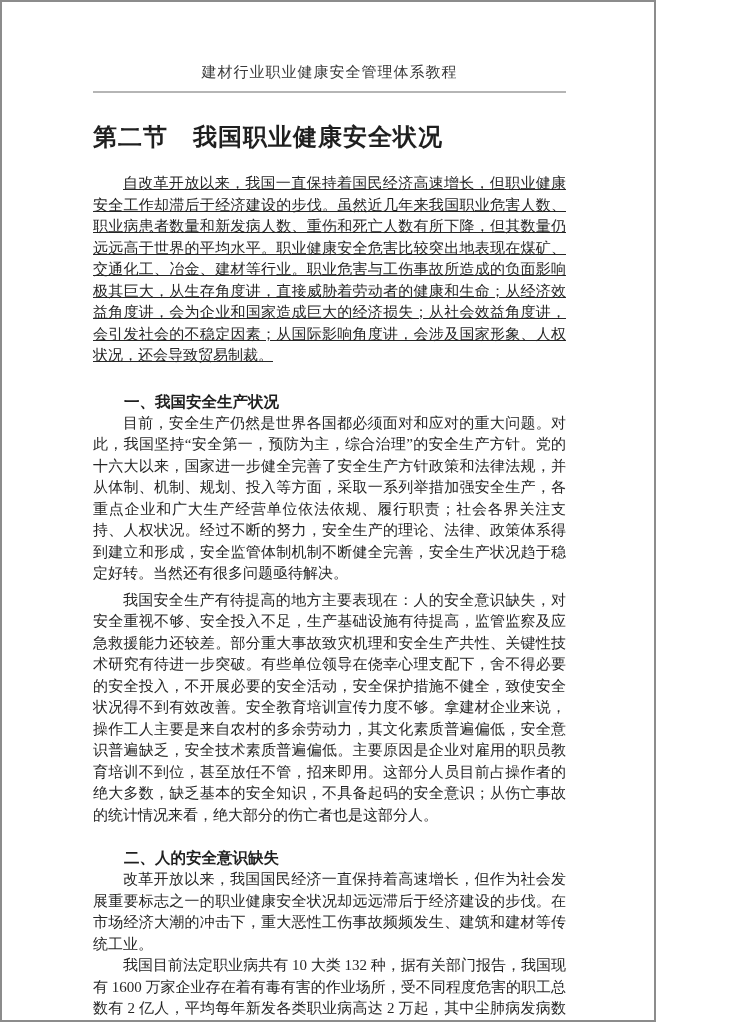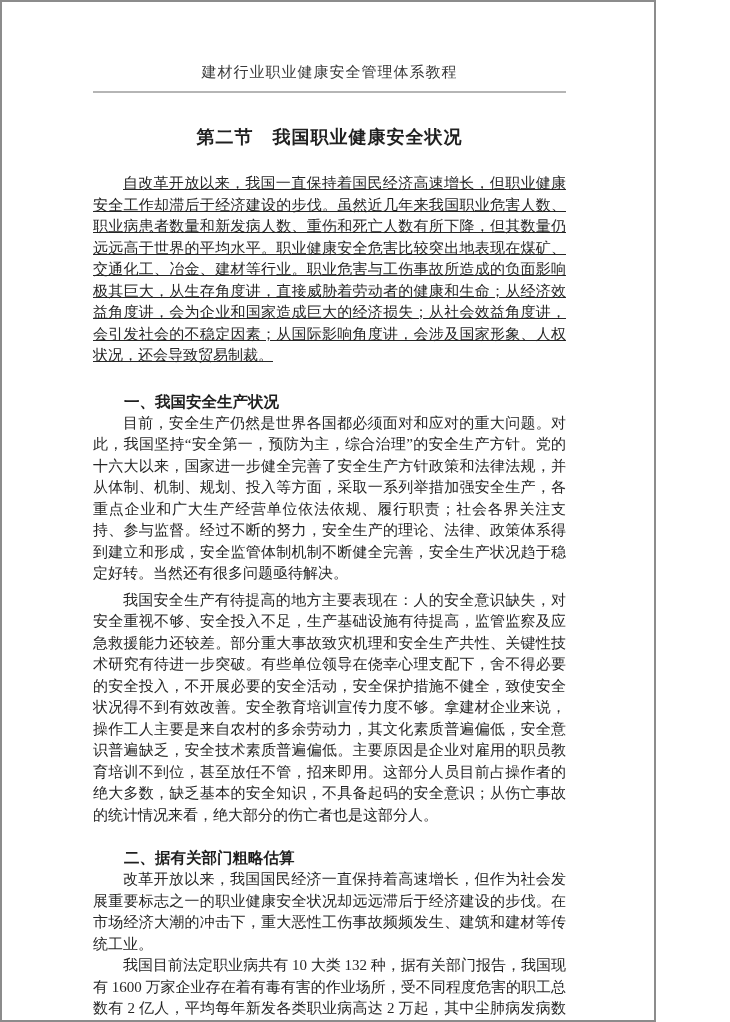--- a/index.html
+++ b/index.html
@@ -30,22 +30,21 @@
     letter-spacing: 1px;
     color: #3a3a3a;
   }
   .header-rule {
     margin-top: 9px;
     height: 2px;
     background: #b5b5b5;
   }
   .doc-title {
     margin-top: 25px;
-    text-align: center;
-    font-size: 18px;
+    font-size: 24px;
     line-height: 38px;
     font-weight: bold;
     color: #1f1f1f;
     letter-spacing: 1px;
   }
   .body-text {
     font-size: 15px;
     line-height: 21.5px;
     text-align: justify;
     color: #262626;
@@ -91,25 +90,25 @@
     <div class="header-rule"></div>
 
     <h1 class="doc-title">第二节　我国职业健康安全状况</h1>
 
     <div class="body-text">
 
       <p class="para para-first">自改革开放以来，我国一直保持着国民经济高速增长，但职业健康安全工作却滞后于经济建设的步伐。虽然近几年来我国职业危害人数、职业病患者数量和新发病人数、重伤和死亡人数有所下降，但其数量仍远远高于世界的平均水平。职业健康安全危害比较突出地表现在煤矿、交通化工、冶金、建材等行业。职业危害与工伤事故所造成的负面影响极其巨大，从生存角度讲，直接威胁着劳动者的健康和生命；从经济效益角度讲，会为企业和国家造成巨大的经济损失；从社会效益角度讲，会引发社会的不稳定因素；从国际影响角度讲，会涉及国家形象、人权状况，还会导致贸易制裁。</p>
 
       <h3 class="sec-heading">一、我国安全生产状况</h3>
 
-      <p class="para">目前，安全生产仍然是世界各国都必须面对和应对的重大问题。对此，我国坚持“安全第一，预防为主，综合治理”的安全生产方针。党的十六大以来，国家进一步健全完善了安全生产方针政策和法律法规，并从体制、机制、规划、投入等方面，采取一系列举措加强安全生产，各重点企业和广大生产经营单位依法依规、履行职责；社会各界关注支持、参与监督。经过不断的努力，安全生产的理论、法律、政策体系得到建立和形成，安全监管体制机制不断健全完善，安全生产状况趋于稳定好转。当然还有很多问题亟待解决。</p>
+      <p class="para">目前，安全生产仍然是世界各国都必须面对和应对的重大问题。对此，我国坚持“安全第一，预防为主，综合治理”的安全生产方针。党的十六大以来，国家进一步健全完善了安全生产方针政策和法律法规，并从体制、机制、规划、投入等方面，采取一系列举措加强安全生产，各重点企业和广大生产经营单位依法依规、履行职责；社会各界关注支持、人权状况。经过不断的努力，安全生产的理论、法律、政策体系得到建立和形成，安全监管体制机制不断健全完善，安全生产状况趋于稳定好转。当然还有很多问题亟待解决。</p>
 
       <p class="para para-follow">我国安全生产有待提高的地方主要表现在：人的安全意识缺失，对安全重视不够、安全投入不足，生产基础设施有待提高，监管监察及应急救援能力还较差。部分重大事故致灾机理和安全生产共性、关键性技术研究有待进一步突破。有些单位领导在侥幸心理支配下，舍不得必要的安全投入，不开展必要的安全活动，安全保护措施不健全，致使安全状况得不到有效改善。安全教育培训宣传力度不够。拿建材企业来说，操作工人主要是来自农村的多余劳动力，其文化素质普遍偏低，安全意识普遍缺乏，安全技术素质普遍偏低。主要原因是企业对雇用的职员教育培训不到位，甚至放任不管，招来即用。这部分人员目前占操作者的绝大多数，缺乏基本的安全知识，不具备起码的安全意识；从伤亡事故的统计情况来看，绝大部分的伤亡者也是这部分人。</p>
 
-      <h3 class="sec-heading sec-heading-2">二、据有关部门粗略估算</h3>
+      <h3 class="sec-heading sec-heading-2">二、人的安全意识缺失</h3>
 
       <p class="para">改革开放以来，我国国民经济一直保持着高速增长，但作为社会发展重要标志之一的职业健康安全状况却远远滞后于经济建设的步伐。在市场经济大潮的冲击下，重大恶性工伤事故频频发生、建筑和建材等传统工业。</p>
 
       <p class="para">我国目前法定职业病共有 10 大类 132 种，据有关部门报告，我国现有 1600 万家企业存在着有毒有害的作业场所，受不同程度危害的职工总数有 2 亿人，平均每年新发各类职业病高达 2 万起，其中尘肺病发病数约占 80%，急、慢性中毒约占 20%。据有关部门粗略估算，我国从煤炭、冶金、化工、医药、建筑和建材等传统工业，到计算机、生物工程等新兴产业以及第三产业，都存在一定的职业病危害，职业病防治工作涉及 30 多个行</p>
 
       <div class="page-number">4</div>
 
     </div>
   </div>
 </div>

